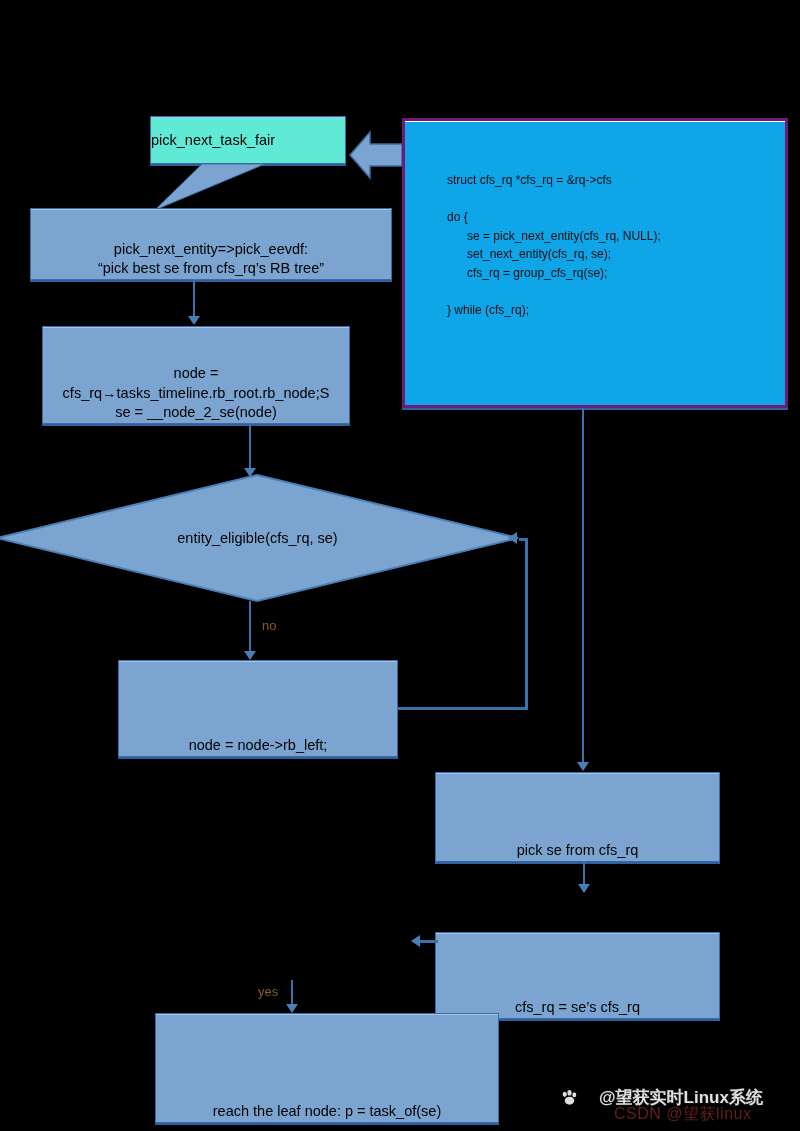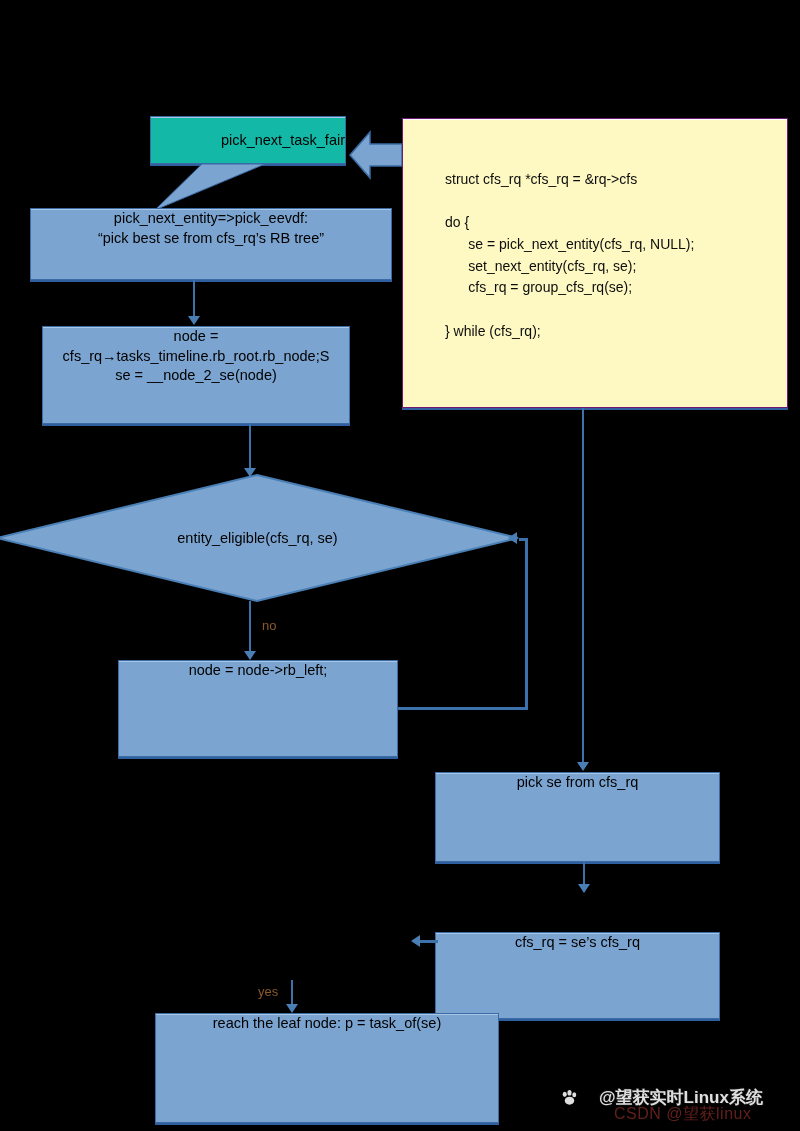--- a/index.html
+++ b/index.html
@@ -15,52 +15,52 @@
     overflow: hidden;
     font-family: "Liberation Sans", sans-serif;
   }
   
   .node {
     position: absolute;
     background: #7ba5d0;
     border: 1px solid #3b6ba5;
     box-sizing: border-box;
     display: flex;
-    align-items: flex-start;
+    align-items: flex-end;
     justify-content: center;
     text-align: center;
     color: #000000;
     font-size: 14.5px;
     line-height: 1.35;
     box-shadow: 0 2px 0 0 #2f5f9e, inset 0 1px 0 0 #a9c6e4;
   }
   .node .txt { padding: 0 8px; white-space: pre-line; }
 
   
   .callout {
     position: absolute;
-    background: #14b8a6;
+    background: #5eead4;
     border: 1px solid #3b6ba5;
     box-sizing: border-box;
     display: flex;
     align-items: center;
-    justify-content: flex-end;
+    justify-content: flex-start;
     color: #000;
     font-size: 14.5px;
     box-shadow: 0 2px 0 0 #2f5f9e, inset 0 1px 0 0 #a9c6e4;
   }
 
   
   .codepanel {
     position: absolute;
-    background: #fef9c3;
-    border: 1px solid #701a75;
+    background: #0ea5e9;
+    border: 3px solid #701a75;
     box-sizing: border-box;
     color: #0d0d0d;
-    font-size: 14px;
+    font-size: 12px;
     line-height: 1.55;
     white-space: pre;
     box-shadow: 0 2px 0 0 #2f5f9e, inset 0 1px 0 0 #ffffff;
   }
   .codepanel .code { position: absolute; left: 42px; top: 50px; }
 
   
   .diamond-wrap { position: absolute; }
   .diamond-wrap svg { display: block; }
   .diamond-label {

